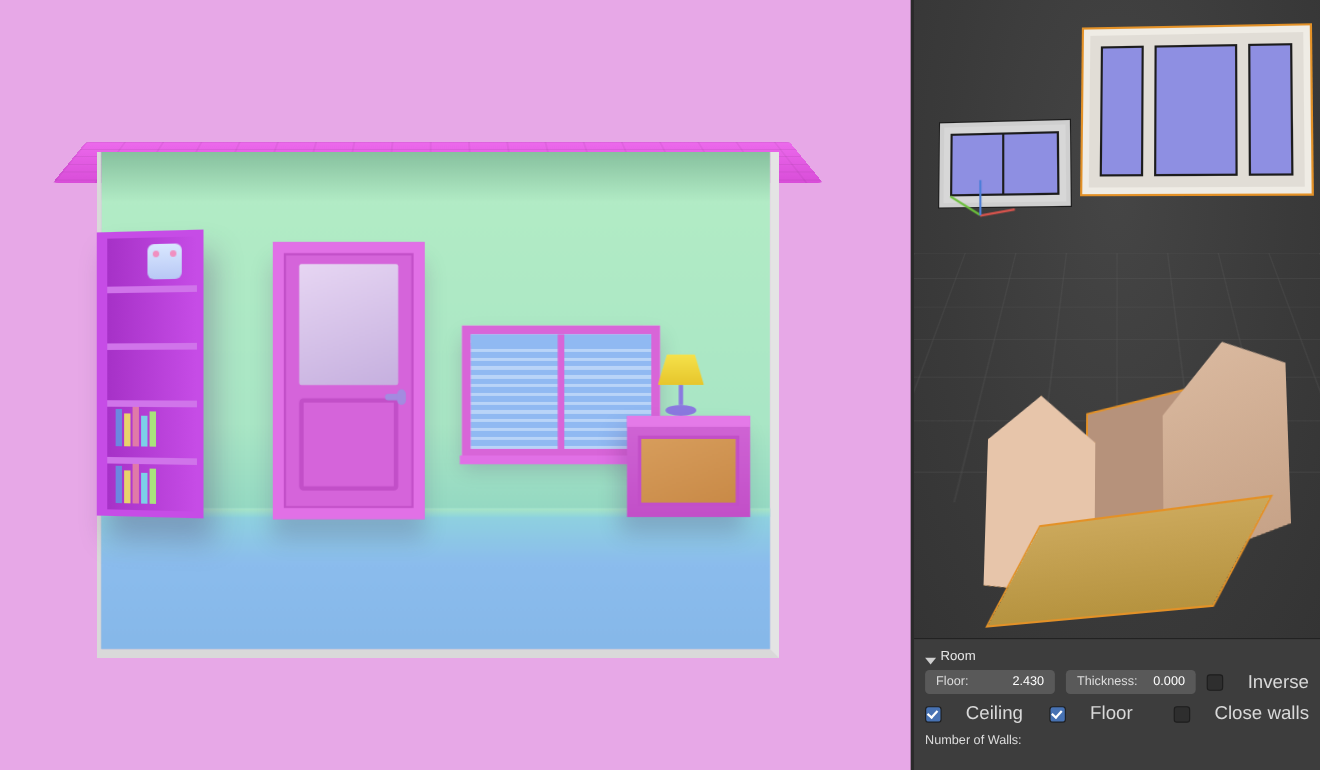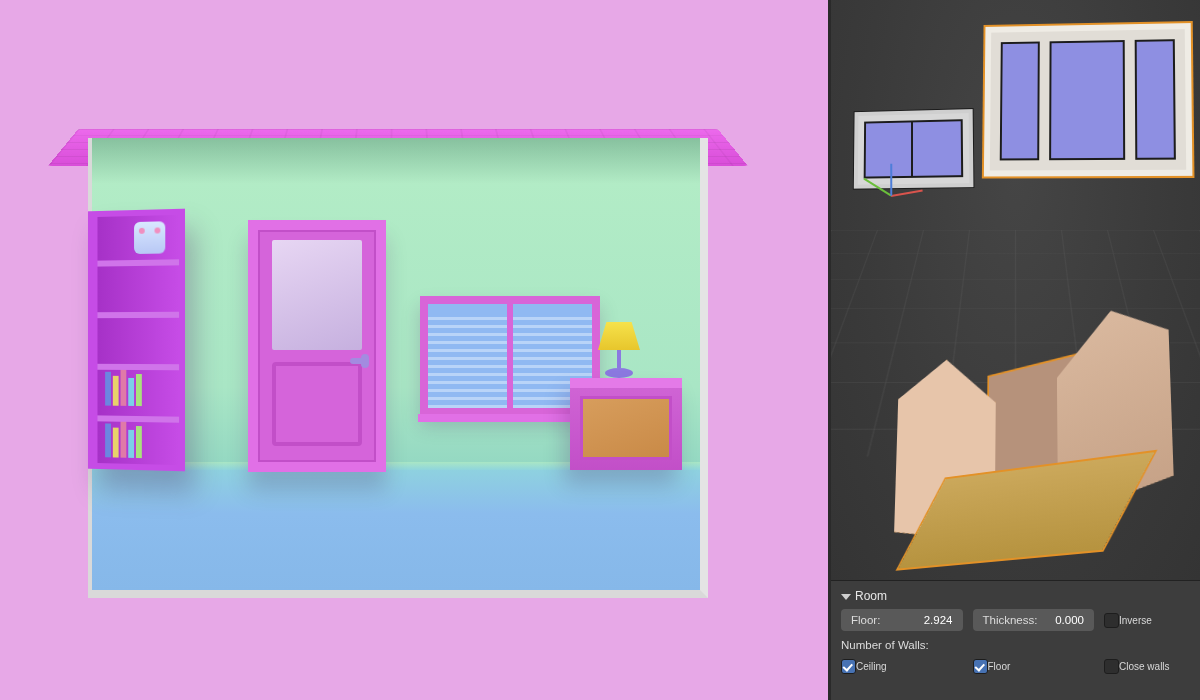--- a/index.html
+++ b/index.html
@@ -212,38 +212,38 @@
   }
 
   
   .props {
     position:absolute; left:0; right:0; bottom:0; height:120px;
     background:#3d3d3d; color:#d9d9d9;
     border-top:1px solid #222;
     padding:6px 10px 10px;
   }
   .panel-header{
-    display:flex; align-items:center; gap:4px;
+    display:flex; align-items:flex-end; gap:4px;
     font-size:12px; color:#e6e6e6; padding:2px 0 6px; cursor:pointer;
   }
   .panel-header .disc{
     width:0;height:0;border-left:5px solid transparent;border-right:5px solid transparent;
     border-top:6px solid #cfcfcf; transform: translateY(1px);
   }
   .row{display:flex; gap:10px; align-items:center; margin-bottom:8px;}
   .numfield{
     flex:1; display:flex; align-items:center; justify-content:space-between;
     height:22px; padding:0 10px; border-radius:4px;
     background:#595959; color:#e8e8e8;
     font-size:11.5px; cursor:ew-resize;
   }
   .numfield .lab{color:#dcdcdc;}
   .numfield .val{color:#fff;}
   .check{
-    display:flex; align-items:center; gap:0; font-size:10px; min-width:86px;
+    display:flex; align-items:center; gap:22px; font-size:17px; min-width:86px;
     cursor:pointer;
   }
   .cb{
     width:15px;height:15px;border-radius:3px;background:#2e2e2e;display:flex;align-items:center;justify-content:center;
     border:1px solid #1d1d1d;
   }
   .cb.on{background:#4772b3;}
   .cb.on::after{content:"";width:7px;height:4px;border:2px solid #fff;border-top:0;border-right:0;transform:rotate(-48deg) translate(0px,-1px);}
   .plainlabel{font-size:11.5px;color:#dcdcdc;}
 </style>
@@ -337,44 +337,44 @@
 
   <div class="props">
     <div class="panel-header">
       <span class="disc"></span>
       <span>Room</span>
     </div>
 
     <div class="row">
       <div class="numfield">
         <span class="lab">Floor:</span>
-        <span class="val">2.924</span>
+        <span class="val">2.430</span>
       </div>
       <div class="numfield">
         <span class="lab">Thickness:</span>
         <span class="val">0.000</span>
       </div>
       <label class="check">
         <span class="cb"></span>
         <span>Inverse</span>
       </label>
-    </div>
-
-    <div class="row">
-      <span class="plainlabel">Number of Walls:</span>
     </div>
 
     <div class="row">
       <label class="check" style="flex:1">
         <span class="cb on"></span>
         <span>Ceiling</span>
       </label>
       <label class="check" style="flex:1">
         <span class="cb on"></span>
         <span>Floor</span>
       </label>
       <label class="check">
         <span class="cb"></span>
         <span>Close walls</span>
       </label>
     </div>
+
+    <div class="row">
+      <span class="plainlabel">Number of Walls:</span>
+    </div>
   </div>
 </div>
 
 </body></html>

